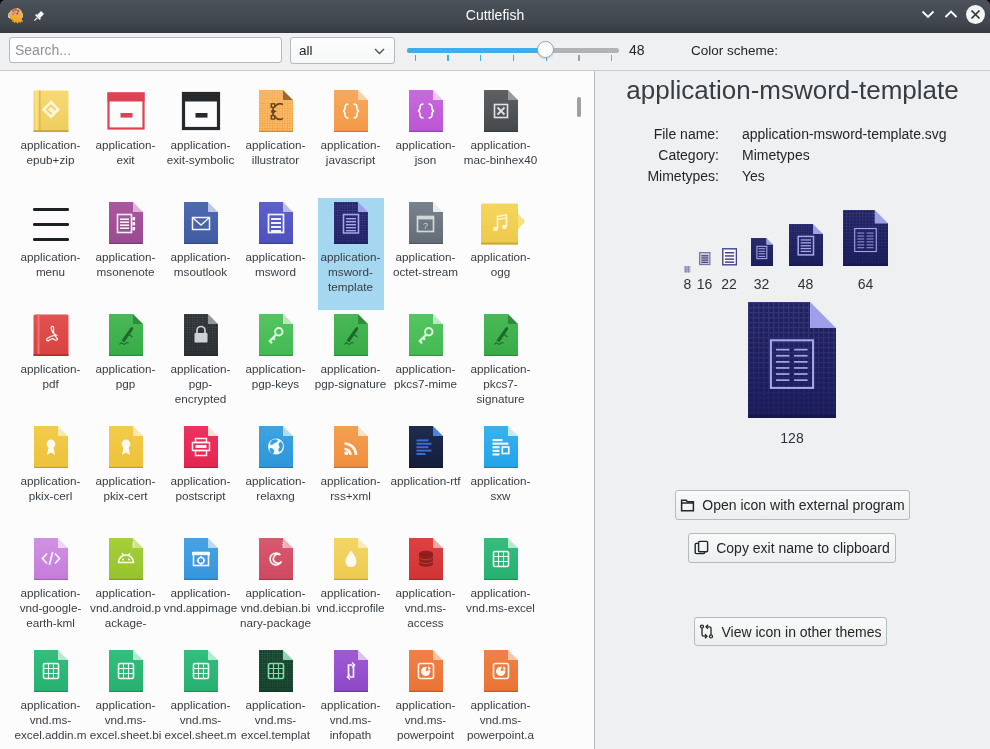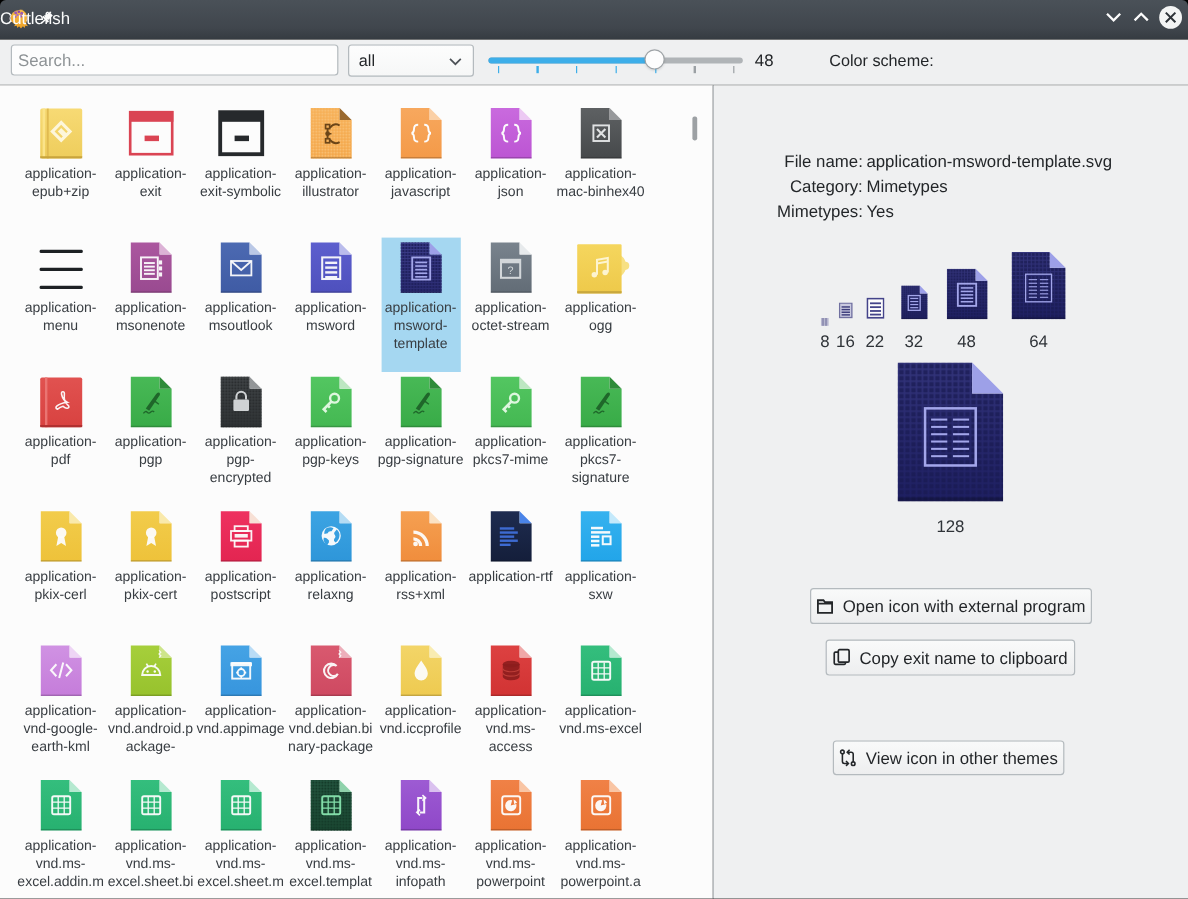--- a/index.html
+++ b/index.html
@@ -1,34 +1,34 @@
 <!DOCTYPE html>
 <html><head><meta charset="utf-8"><style>
 * { margin:0; padding:0; box-sizing:border-box; }
 html,body { width:990px; height:749px; overflow:hidden; background:#000; }
 #win { position:relative; width:990px; height:749px; font-family:"Liberation Sans",sans-serif; }
 #titlebar { position:absolute; left:0; top:0; width:990px; height:33px; background:linear-gradient(#4a5158 0%, #40464d 70%, #353b41 100%); border-radius:5px 5px 0 0; }
-#wtitle { position:absolute; left:0; top:0; width:990px; height:33px; line-height:31px; text-align:left; color:#fbfcfc; font-size:14px; }
+#wtitle { position:absolute; left:0; top:0; width:990px; height:33px; line-height:31px; text-align:center; color:#fbfcfc; font-size:14px; }
 #closebtn { position:absolute; left:966px; top:5px; width:19px; height:19px; border-radius:50%; background:#f3f4f4; }
 #closebtn svg { position:absolute; left:4px; top:4px; }
 #toolbar { position:absolute; left:0; top:33px; width:990px; height:38px; background:#eff0f1; border-bottom:1px solid #cacccd; }
 #search { position:absolute; left:9px; top:4px; width:273px; height:26px; background:#fdfdfd; border:1px solid #b4babe; border-radius:3px; color:#8e9396; font-size:14px; line-height:24px; padding-left:5px; }
 .combo { position:absolute; top:4px; height:27px; background:linear-gradient(#fdfdfd,#f6f7f7); border:1px solid #b4babe; border-radius:3px; font-size:13.5px; color:#232629; line-height:25px; padding-left:8px; }
 .chev { position:absolute; right:9px; top:10px; }
 #leftpanel { position:absolute; left:0; top:71px; width:594px; height:678px; background:#fcfcfc; }
 #rightpanel { position:absolute; left:595px; top:71px; width:395px; height:678px; background:#eff0f1; }
 #vsep { position:absolute; left:594px; top:71px; width:1px; height:678px; background:#b9bdc0; }
 #thumb { position:absolute; left:577px; top:97px; width:3.5px; height:20px; border-radius:1.7px; background:#9da1a4; }
 .cell { position:absolute; width:66px; height:112px; text-align:center; }
 .cell.sel { background:#a5d7f1; }
 .ic { position:absolute; left:9px; top:2px; width:48px; height:48px; }
 .lb { position:absolute; left:-5px; top:50.5px; width:76px; font-size:11.7px; line-height:15px; color:#383d42; }
 #ptitle { position:absolute; left:595px; top:75px; width:395px; text-align:center; font-size:26px; color:#383d42; }
 .dlab { position:absolute; width:124px; text-align:right; font-size:14px; color:#232629; }
-.dval { position:absolute; left:722px; font-size:14px; color:#232629;text-align:right; }
+.dval { position:absolute; left:742px; font-size:14px; color:#232629;text-align:right; }
 .szlb { position:absolute; text-align:center; font-size:14px; color:#2f3338; }
 .btn { position:absolute; background:linear-gradient(#f9fafa,#edeeef); border:1px solid #b4babe; border-radius:3px; display:flex; align-items:center; justify-content:center; font-size:14px; color:#232629; gap:7px; }
 .bic { display:flex; }
 </style></head>
 <body>
 <div id="win">
 
 <div id="titlebar">
  <div style="position:absolute;left:7px;top:7px"><svg width="17" height="17" viewBox="0 0 17 17" style="">
           <defs>
@@ -796,20 +796,21 @@
             <rect x="16.5" y="15.5" width="15" height="15" rx="2" fill="none" stroke="#fcfcfc" stroke-width="1.6" opacity="0.96"></rect>
             <path d="M23.6 23.3 L24.8 18.8 A4.7 4.7 0 1 0 28.2 22.1 Z" fill="#fcfcfc" opacity="0.96"></path>
             <path d="M26 18.2 A4.9 4.9 0 0 1 28.9 21 L26.4 22 Z" fill="#fcfcfc" opacity="0.96"></path>
           </svg></div>
         <div class="lb">application-<br>vnd.ms-<br>powerpoint.a</div>
       </div>
     </div>
 <div id="vsep"></div>
 <div id="thumb"></div>
 <div id="rightpanel"></div>
+<div id="ptitle">application-msword-template</div>
 <div class="dlab" style="left:595px;top:126px">File name:</div>
     <div class="dval" style="top:126px">application-msword-template.svg</div>
 <div class="dlab" style="left:595px;top:147px">Category:</div>
     <div class="dval" style="top:147px">Mimetypes</div>
 <div class="dlab" style="left:595px;top:168px">Mimetypes:</div>
     <div class="dval" style="top:168px">Yes</div>
 <div style="position:absolute;left:684.0px;top:259px;width:7px;height:7px"><svg width="7" height="7" viewBox="0 0 7 7" style="">
         <rect x="0" y="0" width="6.5" height="6.5" fill="#b7b7cf"></rect>
         <rect x="1.2" y="0" width="1.3" height="6.5" fill="#8888ad"></rect>
         <rect x="3.7" y="0" width="1.3" height="6.5" fill="#8888ad"></rect>

